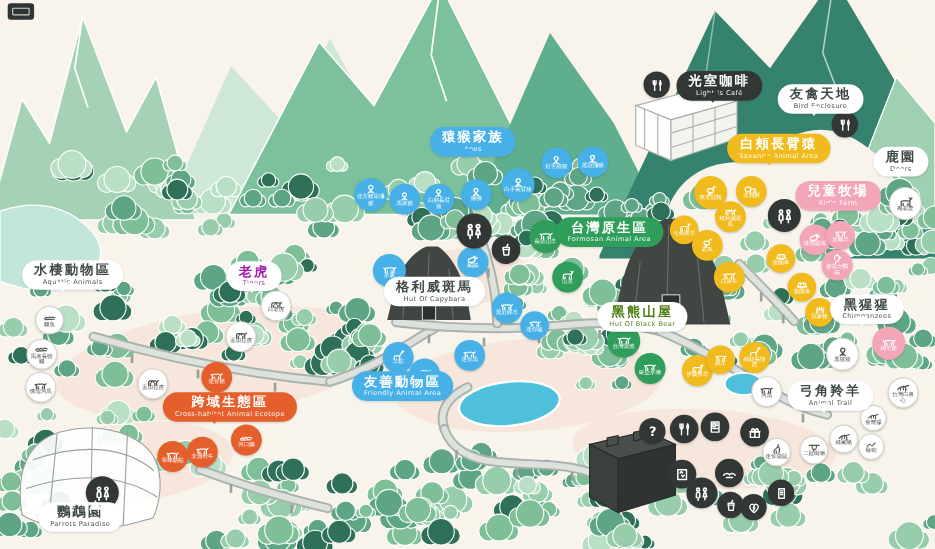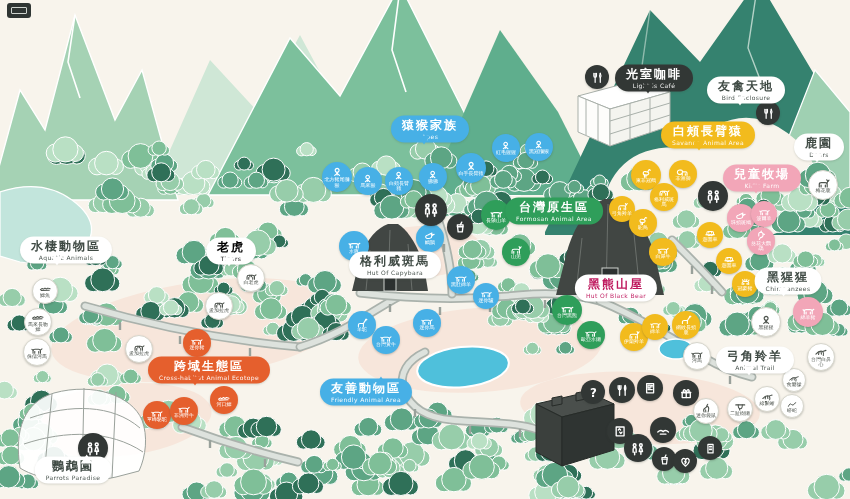--- a/index.html
+++ b/index.html
@@ -1761,45 +1761,45 @@
         <span class="en">Apes</span>
       </div>
       <div class="pill" style="--bg: #2f9e5a; color: rgb(255, 255, 255); left: 554px; top: 211px;">
         <span class="zh">台灣原生區</span>
         <span class="en">Formosan Animal Area</span>
       </div>
       <div class="pill tail-down" style="--bg: #ffffff; color: rgb(63, 74, 68); left: 66px; top: 250px;">
         <span class="zh">水棲動物區</span>
         <span class="en">Aquatic Animals</span>
       </div>
-      <div class="pill tail-down" style="--bg: #ffffff; color: #000000; left: 231px; top: 251px;">
+      <div class="pill tail-down" style="--bg: #ffffff; color: #a21caf; left: 231px; top: 251px;">
         <span class="zh">老虎</span>
         <span class="en">Tigers</span>
       </div>
       <div class="pill" style="--bg: #ffffff; color: rgb(63, 74, 68); left: 395px; top: 265px;">
         <span class="zh">格利威斑馬</span>
         <span class="en">Hut Of Capybara</span>
       </div>
-      <div class="pill" style="--bg: #ffffff; color: #be185d; left: 616px; top: 288px;">
+      <div class="pill" style="--bg: #ffffff; color: #4d7c0f; left: 584px; top: 288px;">
         <span class="zh">黑熊山屋</span>
         <span class="en">Hut Of Black Bear</span>
       </div>
       <div class="pill tail-down" style="--bg: #ffffff; color: rgb(63, 74, 68); left: 788px; top: 281px;">
         <span class="zh">黑猩猩</span>
         <span class="en">Chimpanzees</span>
       </div>
       <div class="pill tail-down" style="--bg: #ffffff; color: rgb(63, 74, 68); left: 755px; top: 360px;">
         <span class="zh">弓角羚羊</span>
         <span class="en">Animal Trail</span>
       </div>
       <div class="pill tail-down" style="--bg: #e55f2d; color: rgb(255, 255, 255); left: 209px; top: 370px;">
         <span class="zh">跨域生態區</span>
         <span class="en">Cross-habitat Animal Ecotope</span>
       </div>
-      <div class="pill tail-up" style="--bg: #47b0e6; color: rgb(255, 255, 255); left: 366px; top: 392px;">
+      <div class="pill tail-up" style="--bg: #47b0e6; color: rgb(255, 255, 255); left: 366px; top: 351px;">
         <span class="zh">友善動物區</span>
         <span class="en">Friendly Animal Area</span>
       </div>
       <div class="pill tail-up" style="--bg: #ffffff; color: rgb(63, 74, 68); left: 73px; top: 470px;">
         <span class="zh">鸚鵡園</span>
         <span class="en">Parrots Paradise</span>
       </div>
     </div>
   <div id="markers">
       <div class="marker white" style="left: 45px; top: 291px; width: 26px; height: 26px; background: rgb(255, 255, 255);">

